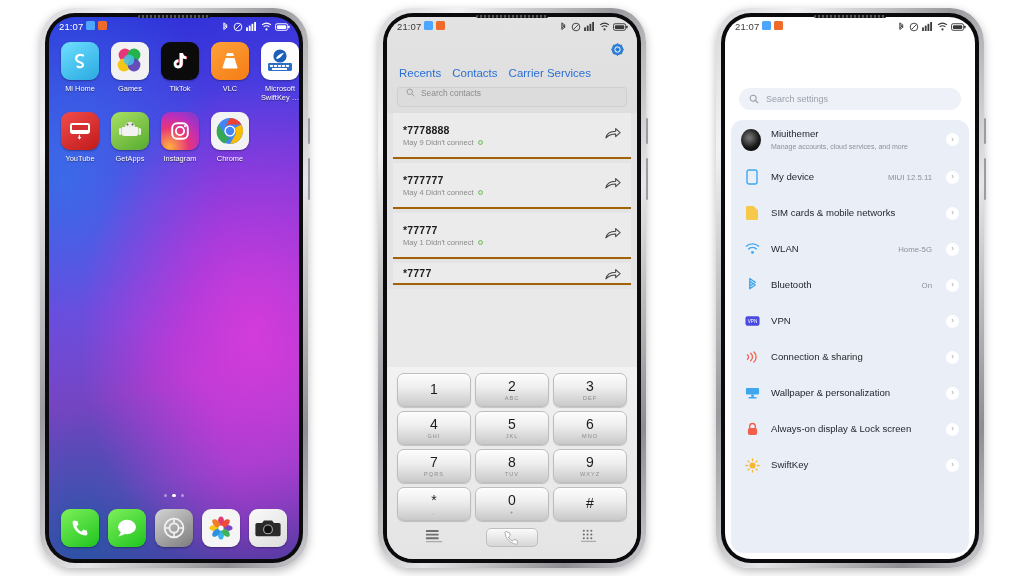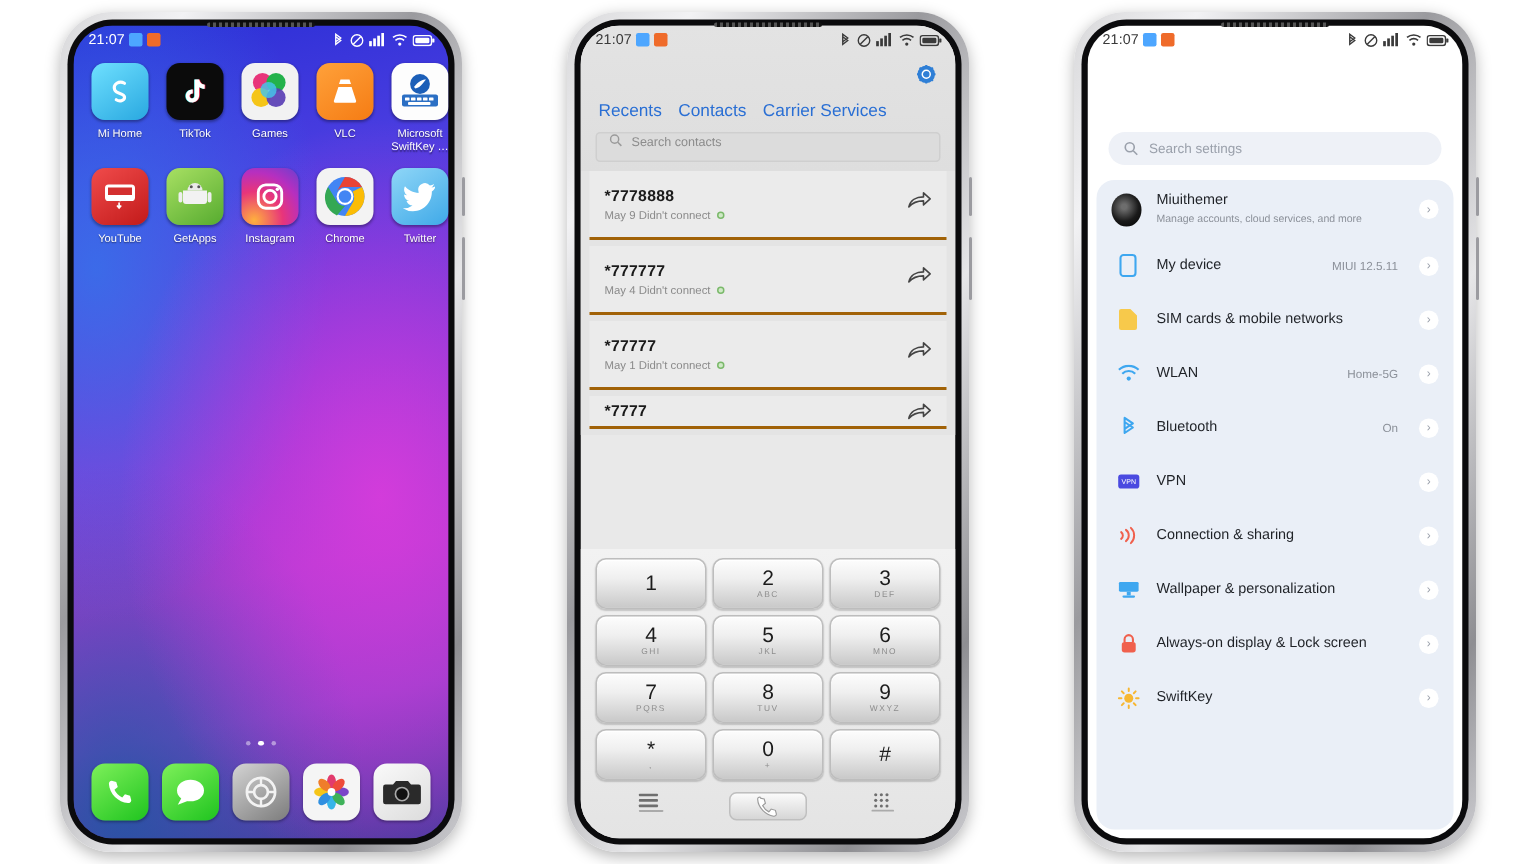--- a/index.html
+++ b/index.html
@@ -53,21 +53,21 @@
   
   .statusbar {
     position: relative; z-index: 30;
     height: 19px;
     display: flex; align-items: center;
     justify-content: space-between;
     padding: 0 9px 0 10px;
     font-size: 9px;
     letter-spacing: .1px;
   }
-  .sb-left { display: flex; align-items: center; gap: 3px; }
+  .sb-left { display: flex; align-items: flex-start; gap: 3px; }
   .sb-clock { font-size: 9.5px; font-weight: 400; }
   .sb-badge { width: 9px; height: 9px; border-radius: 1.5px; display:inline-block; }
   .sb-right { display: flex; align-items: center; gap: 3.5px; }
   .sb-right svg { display: block; }
 
   
   .home-wall {
     position: absolute; inset: 0;
     background:
       radial-gradient(120% 80% at 82% 58%, rgba(221,60,220,.85) 0%, rgba(221,60,220,0) 58%),
@@ -264,40 +264,40 @@
           <div class="app-grid">
             <div class="app">
               <div class="app-icon" style="background:linear-gradient(145deg,#6fe0ff,#29a8e0);">
                 <svg width="24" height="24" viewBox="0 0 24 24">
                     <path d="M15 6.5c-3.5-2-8 .5-6.5 4.5 1 2.7 6 2 6.5 4.5.4 2.3-3 3.6-5.5 2" fill="none" stroke="#fff" stroke-width="2.1" stroke-linecap="round"></path>
                   </svg>
               </div>
               <div class="app-label">Mi Home</div>
             </div>
             <div class="app">
-              <div class="app-icon" style="background:#0b0b0b;">
-                <svg width="22" height="22" viewBox="0 0 24 24">
-                  <path d="M15.5 3.2c.4 2.2 1.9 3.6 4 3.8v3c-1.5 0-2.9-.5-4-1.3v5.9c0 3.5-2.9 5.9-5.9 5.3-2.3-.5-3.9-2.5-3.8-4.9.1-2.6 2.4-4.7 5-4.5v3c-1.2-.3-2.3.6-2.3 1.8 0 1 .8 1.8 1.8 1.8 1.1 0 1.9-.8 1.9-2V3.2z" fill="#ff2c55"></path>
-                  <path d="M14.6 3.2c.4 2.2 1.9 3.6 4 3.8v3c-1.5 0-2.9-.5-4-1.3v5.9c0 3.5-2.9 5.9-5.9 5.3-2.3-.5-3.9-2.5-3.8-4.9.1-2.6 2.4-4.7 5-4.5v3c-1.2-.3-2.3.6-2.3 1.8 0 1 .8 1.8 1.8 1.8 1.1 0 1.9-.8 1.9-2V3.2z" fill="#25f4ee" opacity=".85"></path>
-                  <path d="M15 3.2c.4 2.2 1.9 3.6 4 3.8v3c-1.5 0-2.9-.5-4-1.3v5.9c0 3.5-2.9 5.9-5.9 5.3-2.3-.5-3.9-2.5-3.8-4.9.1-2.6 2.4-4.7 5-4.5v3c-1.2-.3-2.3.6-2.3 1.8 0 1 .8 1.8 1.8 1.8 1.1 0 1.9-.8 1.9-2V3.2z" fill="#fff"></path>
-                </svg>
-              </div>
-              <div class="app-label">TikTok</div>
-            </div>
-            <div class="app">
               <div class="app-icon" style="background:#f2f2f2;">
                 <svg width="34" height="34" viewBox="0 0 34 34">
                   <circle cx="12" cy="11" r="6.4" fill="#e8357a"></circle>
                     <circle cx="21" cy="11" r="6.4" fill="#23b24b"></circle>
                   <circle cx="11" cy="21" r="6.4" fill="#f5c518"></circle>
                     <circle cx="21" cy="21" r="6.4" fill="#5a3fb5" opacity=".92"></circle>
                   <circle cx="16" cy="16" r="5.4" fill="#47c3e8" opacity=".85"></circle>
                 </svg>
               </div>
               <div class="app-label">Games</div>
+            </div>
+            <div class="app">
+              <div class="app-icon" style="background:#0b0b0b;">
+                <svg width="22" height="22" viewBox="0 0 24 24">
+                  <path d="M15.5 3.2c.4 2.2 1.9 3.6 4 3.8v3c-1.5 0-2.9-.5-4-1.3v5.9c0 3.5-2.9 5.9-5.9 5.3-2.3-.5-3.9-2.5-3.8-4.9.1-2.6 2.4-4.7 5-4.5v3c-1.2-.3-2.3.6-2.3 1.8 0 1 .8 1.8 1.8 1.8 1.1 0 1.9-.8 1.9-2V3.2z" fill="#ff2c55"></path>
+                  <path d="M14.6 3.2c.4 2.2 1.9 3.6 4 3.8v3c-1.5 0-2.9-.5-4-1.3v5.9c0 3.5-2.9 5.9-5.9 5.3-2.3-.5-3.9-2.5-3.8-4.9.1-2.6 2.4-4.7 5-4.5v3c-1.2-.3-2.3.6-2.3 1.8 0 1 .8 1.8 1.8 1.8 1.1 0 1.9-.8 1.9-2V3.2z" fill="#25f4ee" opacity=".85"></path>
+                  <path d="M15 3.2c.4 2.2 1.9 3.6 4 3.8v3c-1.5 0-2.9-.5-4-1.3v5.9c0 3.5-2.9 5.9-5.9 5.3-2.3-.5-3.9-2.5-3.8-4.9.1-2.6 2.4-4.7 5-4.5v3c-1.2-.3-2.3.6-2.3 1.8 0 1 .8 1.8 1.8 1.8 1.1 0 1.9-.8 1.9-2V3.2z" fill="#fff"></path>
+                </svg>
+              </div>
+              <div class="app-label">TikTok</div>
             </div>
             <div class="app">
               <div class="app-icon" style="background:linear-gradient(145deg,#ffa13a,#f57c14);">
                 <svg width="24" height="24" viewBox="0 0 24 24">
                   <path d="M9 4h6l1 3H8z" fill="#fff"></path>
                   <path d="M7.6 9h8.8l3 9.2a1 1 0 01-.95 1.3H5.55a1 1 0 01-.95-1.3z" fill="#fff"></path>
                 </svg>
               </div>
               <div class="app-label">VLC</div>
             </div>
@@ -361,28 +361,20 @@
                 <svg width="32" height="32" viewBox="0 0 32 32">
                   <circle cx="16" cy="16" r="13" fill="#4285f4"></circle>
                   <path d="M16 3a13 13 0 0111.3 6.6H16a6.4 6.4 0 00-5.6 3.3z" fill="#ea4335"></path>
                   <path d="M4.7 9.6L10.4 19a6.4 6.4 0 005.6 3.4l-5.4 6.2A13 13 0 014.7 9.6z" fill="#34a853"></path>
                   <path d="M27.3 9.6A13 13 0 0116 29l5.6-9.7A6.4 6.4 0 0022 16a6.4 6.4 0 00-.9-3.3z" fill="#fbbc05"></path>
                   <circle cx="16" cy="16" r="5.6" fill="#fff"></circle>
                     <circle cx="16" cy="16" r="4.2" fill="#4285f4"></circle>
                 </svg>
               </div>
               <div class="app-label">Chrome</div>
-            </div>
-            <div class="app">
-              <div class="app-icon" style="background:linear-gradient(145deg,#8fd6f7,#3fa9e8);">
-                <svg width="24" height="22" viewBox="0 0 24 22">
-                  <path d="M22 4.3c-.8.4-1.6.6-2.5.7.9-.5 1.6-1.4 1.9-2.4-.8.5-1.8.9-2.8 1.1A4.4 4.4 0 0011 7.7c0 .3 0 .7.1 1C7.4 8.5 4.2 6.8 2 4.2a4.4 4.4 0 001.4 5.9c-.7 0-1.4-.2-2-.5 0 2.1 1.5 3.9 3.5 4.3-.6.2-1.3.2-1.9.1.6 1.7 2.1 3 4 3a8.9 8.9 0 01-6.5 1.8 12.5 12.5 0 006.8 2c8.1 0 12.6-6.8 12.6-12.6v-.6c.9-.6 1.6-1.4 2.1-2.3z" fill="#fff"></path>
-                </svg>
-              </div>
-              <div class="app-label">Twitter</div>
             </div>
           </div>
 
           <div class="page-dots">
             <div class="dot"></div>
             <div class="dot on"></div>
             <div class="dot"></div>
           </div>
 
           <div class="dock">

